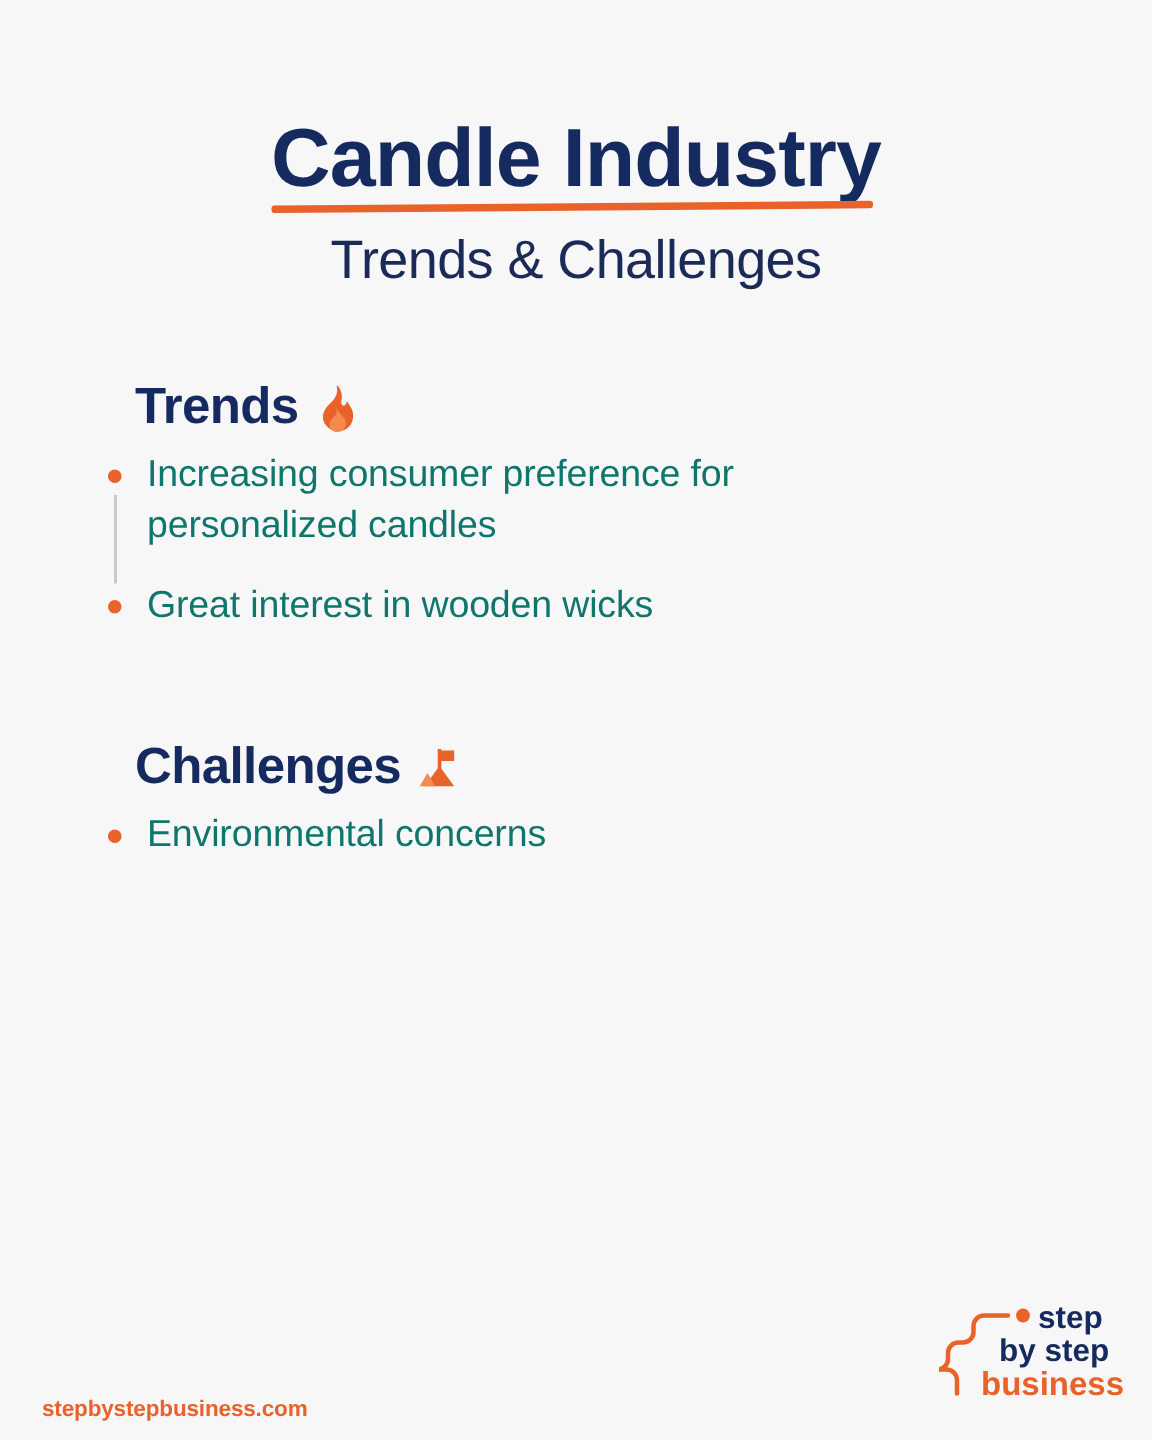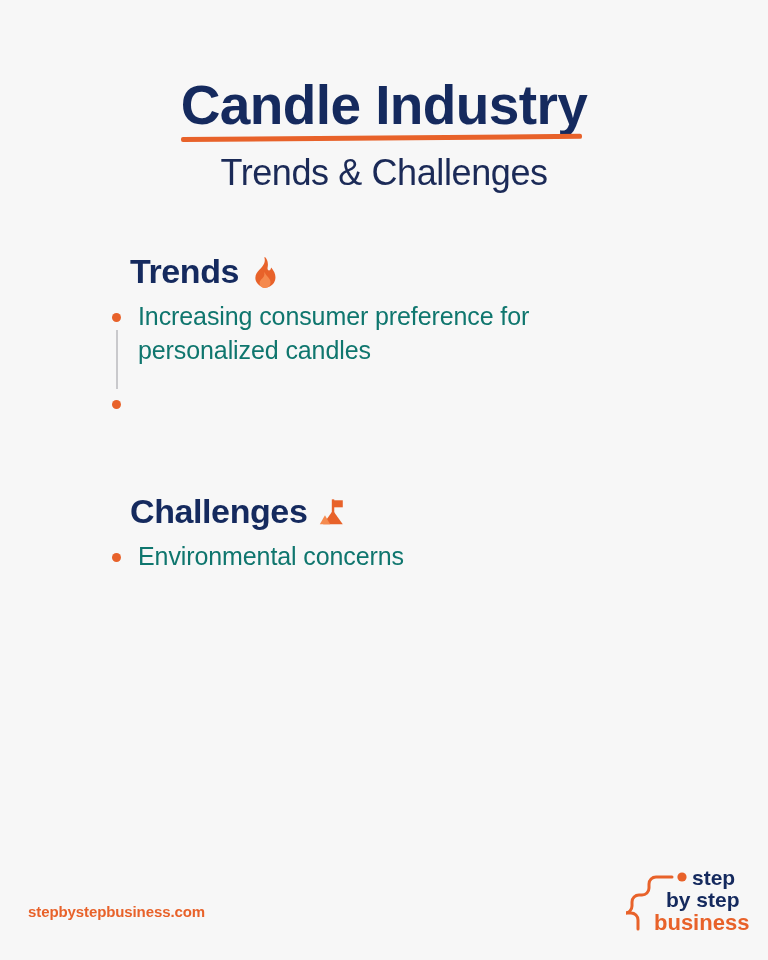--- a/index.html
+++ b/index.html
@@ -53,21 +53,21 @@
     letter-spacing: -0.4px;
     line-height: 1.08;
     color: #1b2a57;
     margin-top: 21px;
     white-space: nowrap;
   }
 
   
   .sections {
     margin-top: 60px;
-    padding-left: 108px;
+    padding-left: 68px;
     box-sizing: border-box;
   }
   .section {
     position: relative;
   }
   .section + .section {
     margin-top: 72px;
   }
   .section-heading {
     font-size: 34px;
@@ -131,21 +131,21 @@
   }
   .bullet-text {
     display: block;
     max-width: 520px;
   }
 
   
   .site-url {
     position: absolute;
     left: 28px;
-    bottom: 40px;
+    bottom: 12px;
     font-size: 15px;
     font-weight: bold;
     color: #e8622a;
     letter-spacing: -0.1px;
   }
   .logo {
     position: absolute;
     right: 10px;
     bottom: 22px;
     width: 132px;
@@ -177,20 +177,21 @@
     </div>
     <ul class="bullet-list">
       <li class="bullet-item">
         <span class="bullet-dot"></span>
         <span class="bullet-connector"></span>
         <span class="bullet-text">Increasing consumer preference for personalized candles</span>
       </li>
       <li class="bullet-item">
         <span class="bullet-dot"></span>
         <span class="bullet-connector"></span>
+        <span class="bullet-text">Great interest in wooden wicks</span>
       </li>
     </ul>
   </div>
 
   <div class="section">
     <div class="section-heading">
       <span>Challenges</span>
       <span class="section-emoji">
         <svg viewBox="0 0 32 34" width="30" height="32" aria-hidden="true">
           <path d="M17.5 4.5h10v7.5h-10z" fill="#e8622a"></path>

